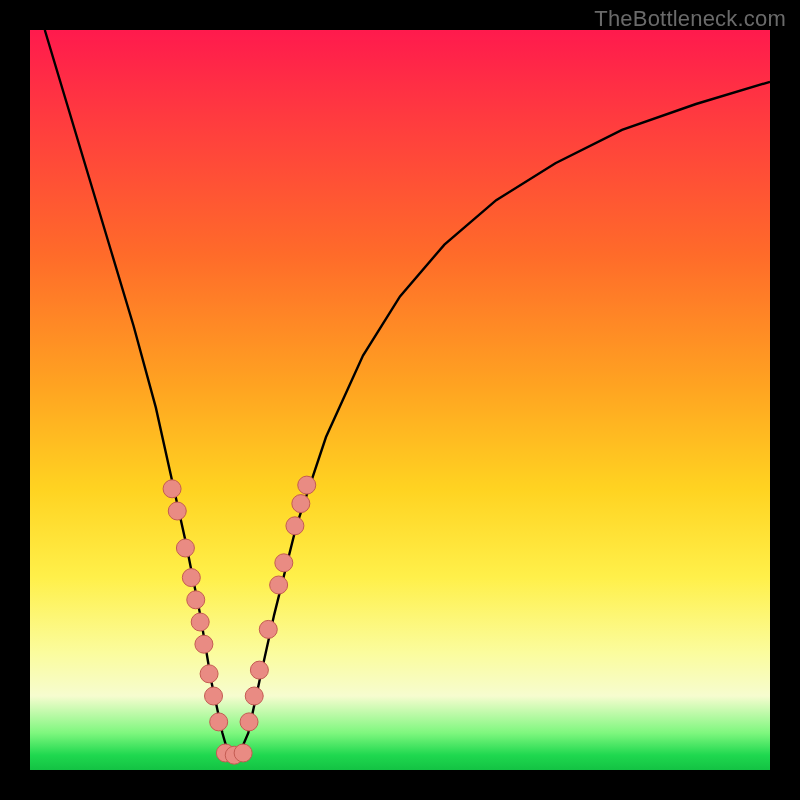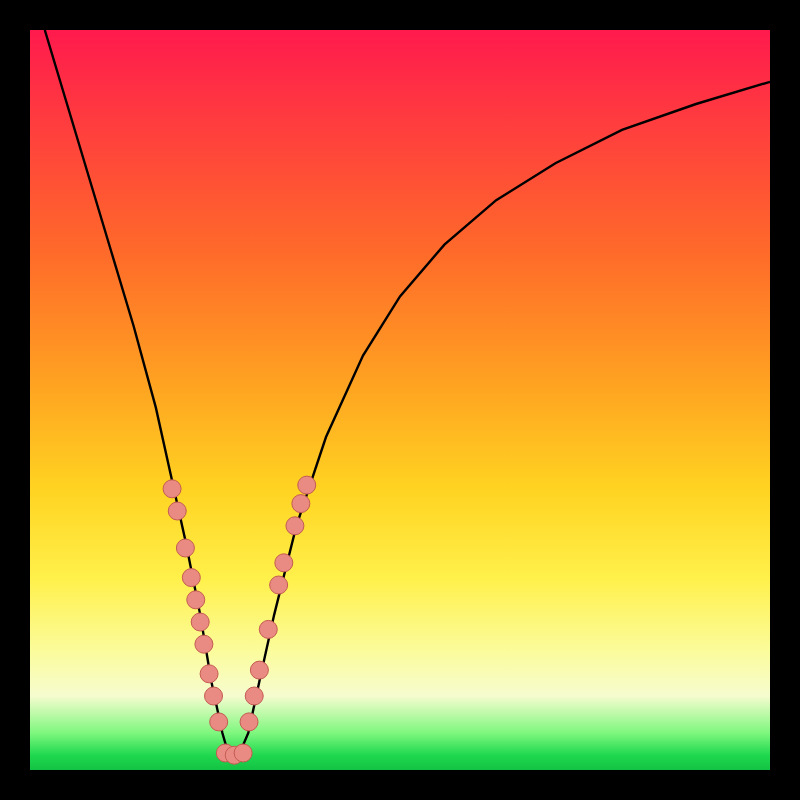--- a/index.html
+++ b/index.html
@@ -54,20 +54,21 @@
     top: 0;
     width: 740px;
     height: 740px;
     overflow: visible;
   }
 </style>
 </head>
 <body>
 
 <div class="frame">
+  <div class="watermark">TheBottleneck.com</div>
 
   <div class="plot">
     <svg class="curve" viewBox="0 0 740 740" preserveAspectRatio="none">
       <path id="curve-path" fill="none" stroke="#000000" stroke-width="2.4" d="M14.80 0.00 L37.00 74.00 L59.20 148.00 L81.40 222.00 L103.60 296.00 L125.80 377.40 L140.60 444.00 L155.40 510.60 L170.20 584.60 L181.30 651.20 L192.40 703.00 L199.80 728.90 L207.20 728.90 L218.30 703.00 L229.40 651.20 L244.20 584.60 L266.40 495.80 L296.00 407.00 L333.00 325.60 L370.00 266.40 L414.40 214.60 L466.20 170.20 L525.40 133.20 L592.00 99.90 L666.00 74.00 L740.00 51.80"></path>
       <g id="dots">
           <circle cx="142.08" cy="458.80" r="9" fill="#e98b83" stroke="#c45b52" stroke-width="1"></circle>
           <circle cx="147.26" cy="481.00" r="9" fill="#e98b83" stroke="#c45b52" stroke-width="1"></circle>
           <circle cx="155.40" cy="518.00" r="9" fill="#e98b83" stroke="#c45b52" stroke-width="1"></circle>
           <circle cx="161.32" cy="547.60" r="9" fill="#e98b83" stroke="#c45b52" stroke-width="1"></circle>
           <circle cx="165.76" cy="569.80" r="9" fill="#e98b83" stroke="#c45b52" stroke-width="1"></circle>

